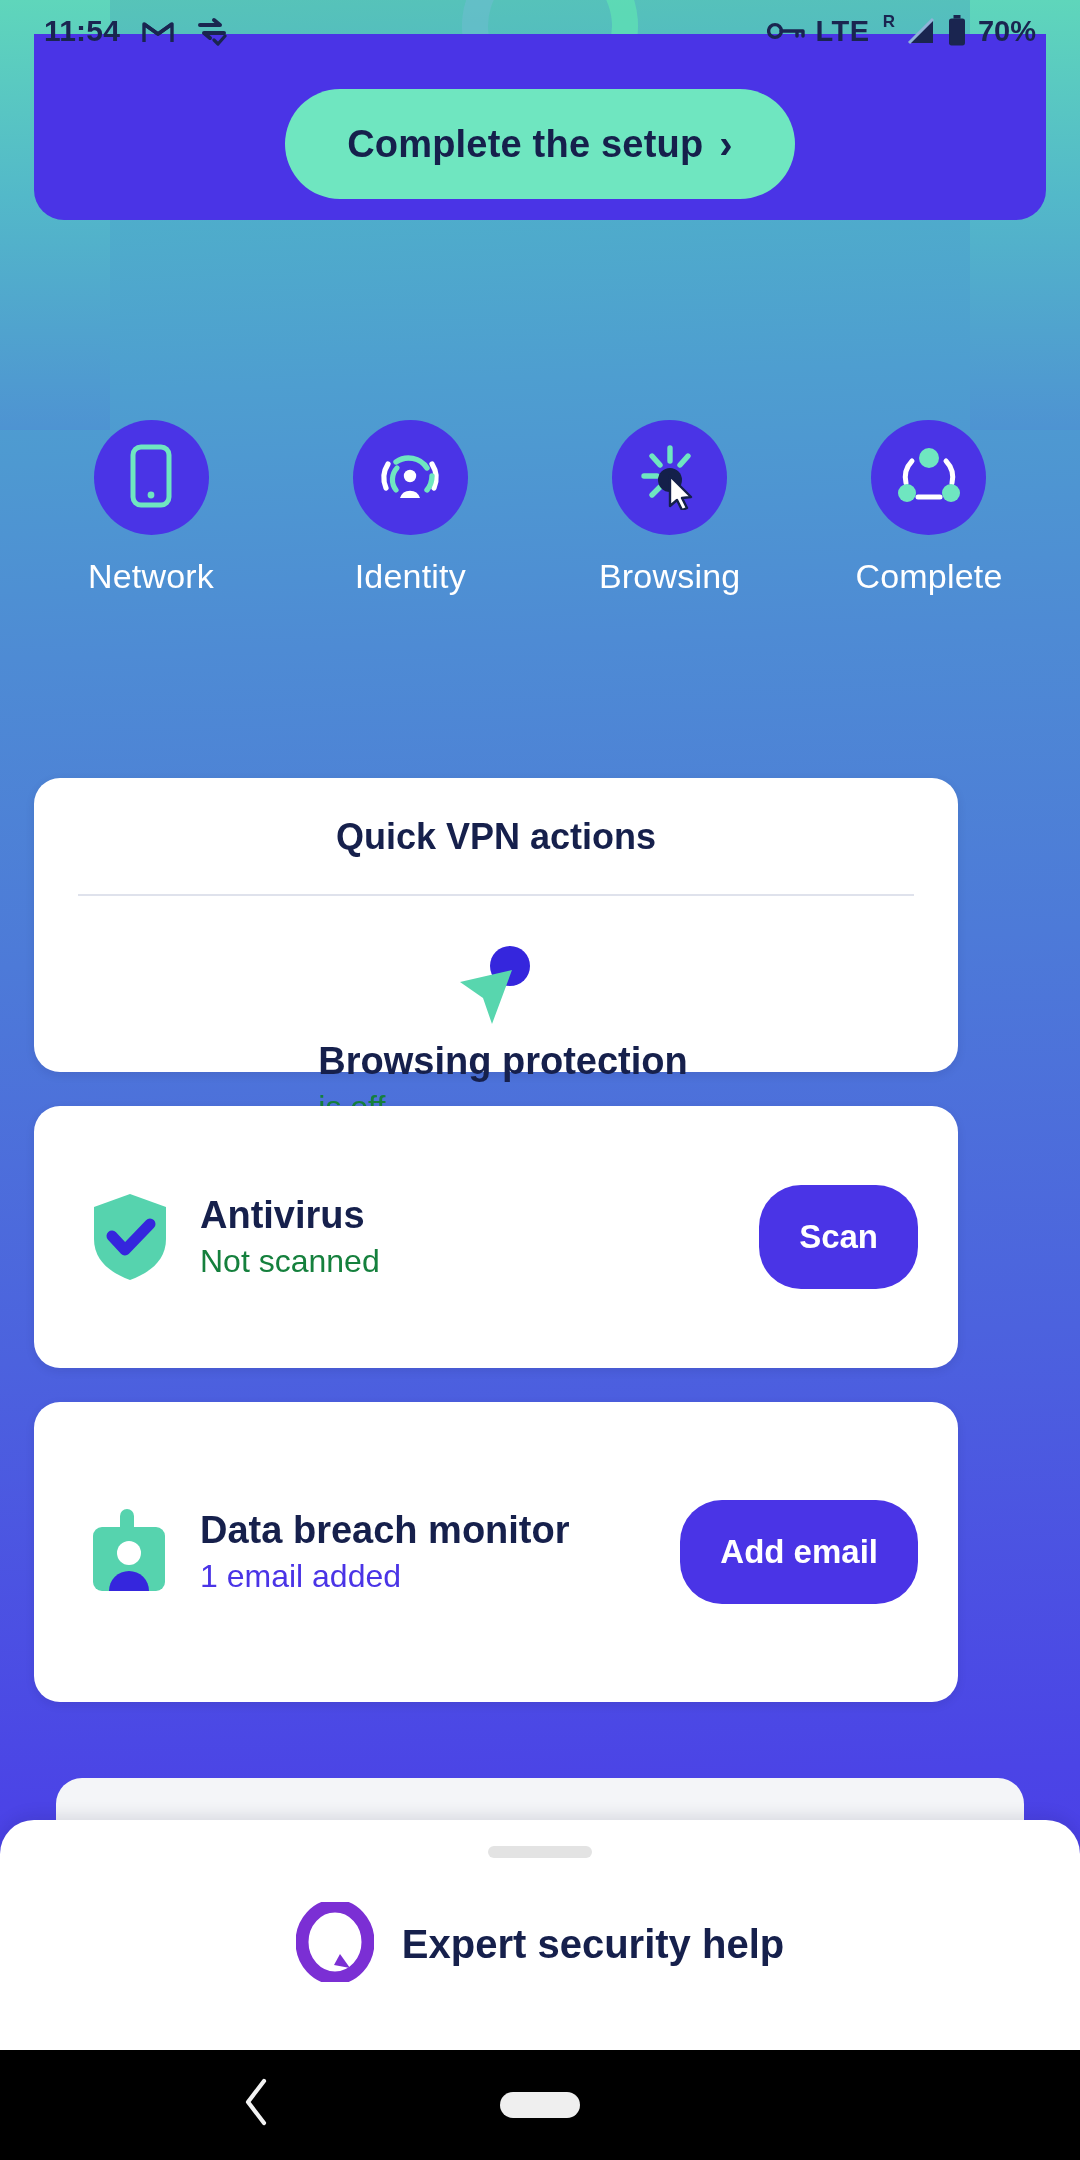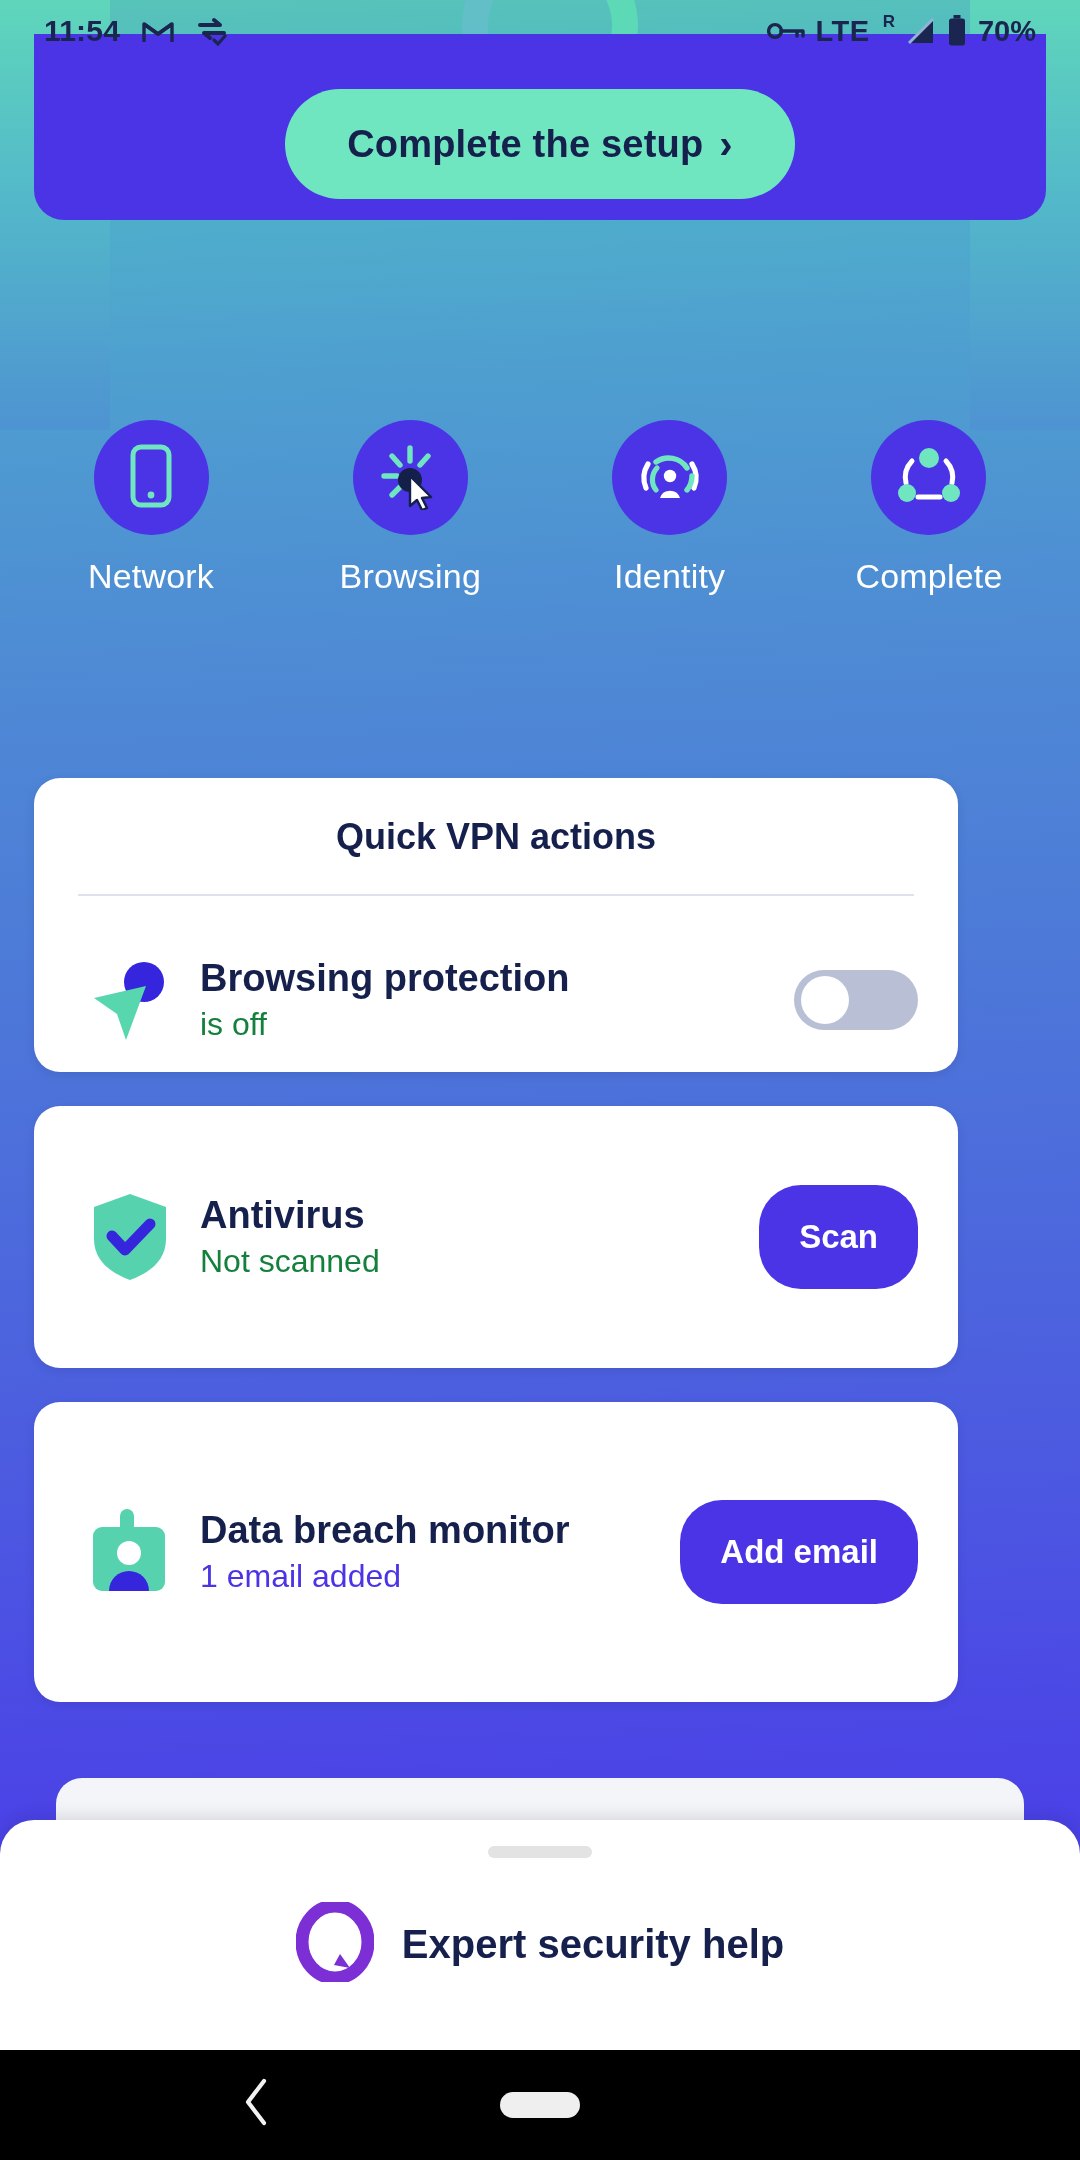--- a/index.html
+++ b/index.html
@@ -228,20 +228,21 @@
   }
 
   
   .vpn-row {
     position: absolute;
     top: 150px; left: 0; right: 0;
     height: 144px;
     display: flex;
     align-items: center;
     padding: 0 40px;
+    flex-direction: column;
   }
 
   
   .sheet-peek {
     position: absolute;
     left: 56px;
     right: 56px;
     top: 1778px;
     height: 70px;
     background: #f4f5f8;
@@ -373,20 +374,37 @@
     <div class="cat">
       <div class="cat-circle">
         <span>
           <svg width="54" height="66" viewBox="0 0 54 66">
             <rect x="9" y="4" width="36" height="58" rx="8" fill="none" stroke="#6fe6c0" stroke-width="5"></rect>
             <circle cx="27" cy="52" r="3.4" fill="#6fe6c0"></circle>
           </svg>
         </span>
       </div>
       <div class="cat-label">Network</div>
+    </div>
+
+    <div class="cat">
+      <div class="cat-circle">
+        <span>
+          <svg width="68" height="68" viewBox="0 0 68 68">
+            <path d="M10 46a26 26 0 0 1 2-24" fill="none" stroke="#ffffff" stroke-width="5.2" stroke-linecap="round"></path>
+            <path d="M58 46a26 26 0 0 0-2-24" fill="none" stroke="#ffffff" stroke-width="5.2" stroke-linecap="round"></path>
+            <path d="M20 20a22 22 0 0 1 31 6" fill="none" stroke="#6fe6c0" stroke-width="5.4" stroke-linecap="round"></path>
+            <path d="M56 34a22 22 0 0 1-5 14" fill="none" stroke="#6fe6c0" stroke-width="5.4" stroke-linecap="round"></path>
+            <path d="M20 48a17 17 0 0 1 1-22" fill="none" stroke="#6fe6c0" stroke-width="5.2" stroke-linecap="round"></path>
+            <circle cx="34" cy="34" r="6.2" fill="#ffffff"></circle>
+            <path d="M24 56a10.5 10.5 0 0 1 20 0z" fill="#ffffff"></path>
+          </svg>
+        </span>
+      </div>
+      <div class="cat-label">Identity</div>
     </div>
 
     <div class="cat">
       <div class="cat-circle">
         <span>
           <svg width="68" height="68" viewBox="0 0 68 68">
             <g stroke="#6fe6c0" stroke-width="5.4" stroke-linecap="round">
               <path d="M34 6v13"></path>
               <path d="M16 14l8 9"></path>
               <path d="M52 14l-8 9"></path>
@@ -397,37 +415,20 @@
             <path d="M34 34l21 21-9 1 5 10-5 2-5-10-7 6z" fill="#ffffff" stroke="#14204a" stroke-width="2.4" stroke-linejoin="round"></path>
           </svg>
         </span>
       </div>
       <div class="cat-label">Browsing</div>
     </div>
 
     <div class="cat">
       <div class="cat-circle">
         <span>
-          <svg width="68" height="68" viewBox="0 0 68 68">
-            <path d="M10 46a26 26 0 0 1 2-24" fill="none" stroke="#ffffff" stroke-width="5.2" stroke-linecap="round"></path>
-            <path d="M58 46a26 26 0 0 0-2-24" fill="none" stroke="#ffffff" stroke-width="5.2" stroke-linecap="round"></path>
-            <path d="M20 20a22 22 0 0 1 31 6" fill="none" stroke="#6fe6c0" stroke-width="5.4" stroke-linecap="round"></path>
-            <path d="M56 34a22 22 0 0 1-5 14" fill="none" stroke="#6fe6c0" stroke-width="5.4" stroke-linecap="round"></path>
-            <path d="M20 48a17 17 0 0 1 1-22" fill="none" stroke="#6fe6c0" stroke-width="5.2" stroke-linecap="round"></path>
-            <circle cx="34" cy="34" r="6.2" fill="#ffffff"></circle>
-            <path d="M24 56a10.5 10.5 0 0 1 20 0z" fill="#ffffff"></path>
-          </svg>
-        </span>
-      </div>
-      <div class="cat-label">Identity</div>
-    </div>
-
-    <div class="cat">
-      <div class="cat-circle">
-        <span>
           <svg width="66" height="62" viewBox="0 0 66 62">
             <path d="M16 16a24 24 0 0 0-6 22" fill="none" stroke="#ffffff" stroke-width="5" stroke-linecap="round"></path>
             <path d="M50 16a24 24 0 0 1 6 22" fill="none" stroke="#ffffff" stroke-width="5" stroke-linecap="round"></path>
             <path d="M22 52h22" fill="none" stroke="#ffffff" stroke-width="5" stroke-linecap="round"></path>
             <circle cx="33" cy="13" r="10" fill="#6fe6c0"></circle>
             <circle cx="11" cy="48" r="9" fill="#6fe6c0"></circle>
             <circle cx="55" cy="48" r="9" fill="#6fe6c0"></circle>
           </svg>
         </span>
       </div>

